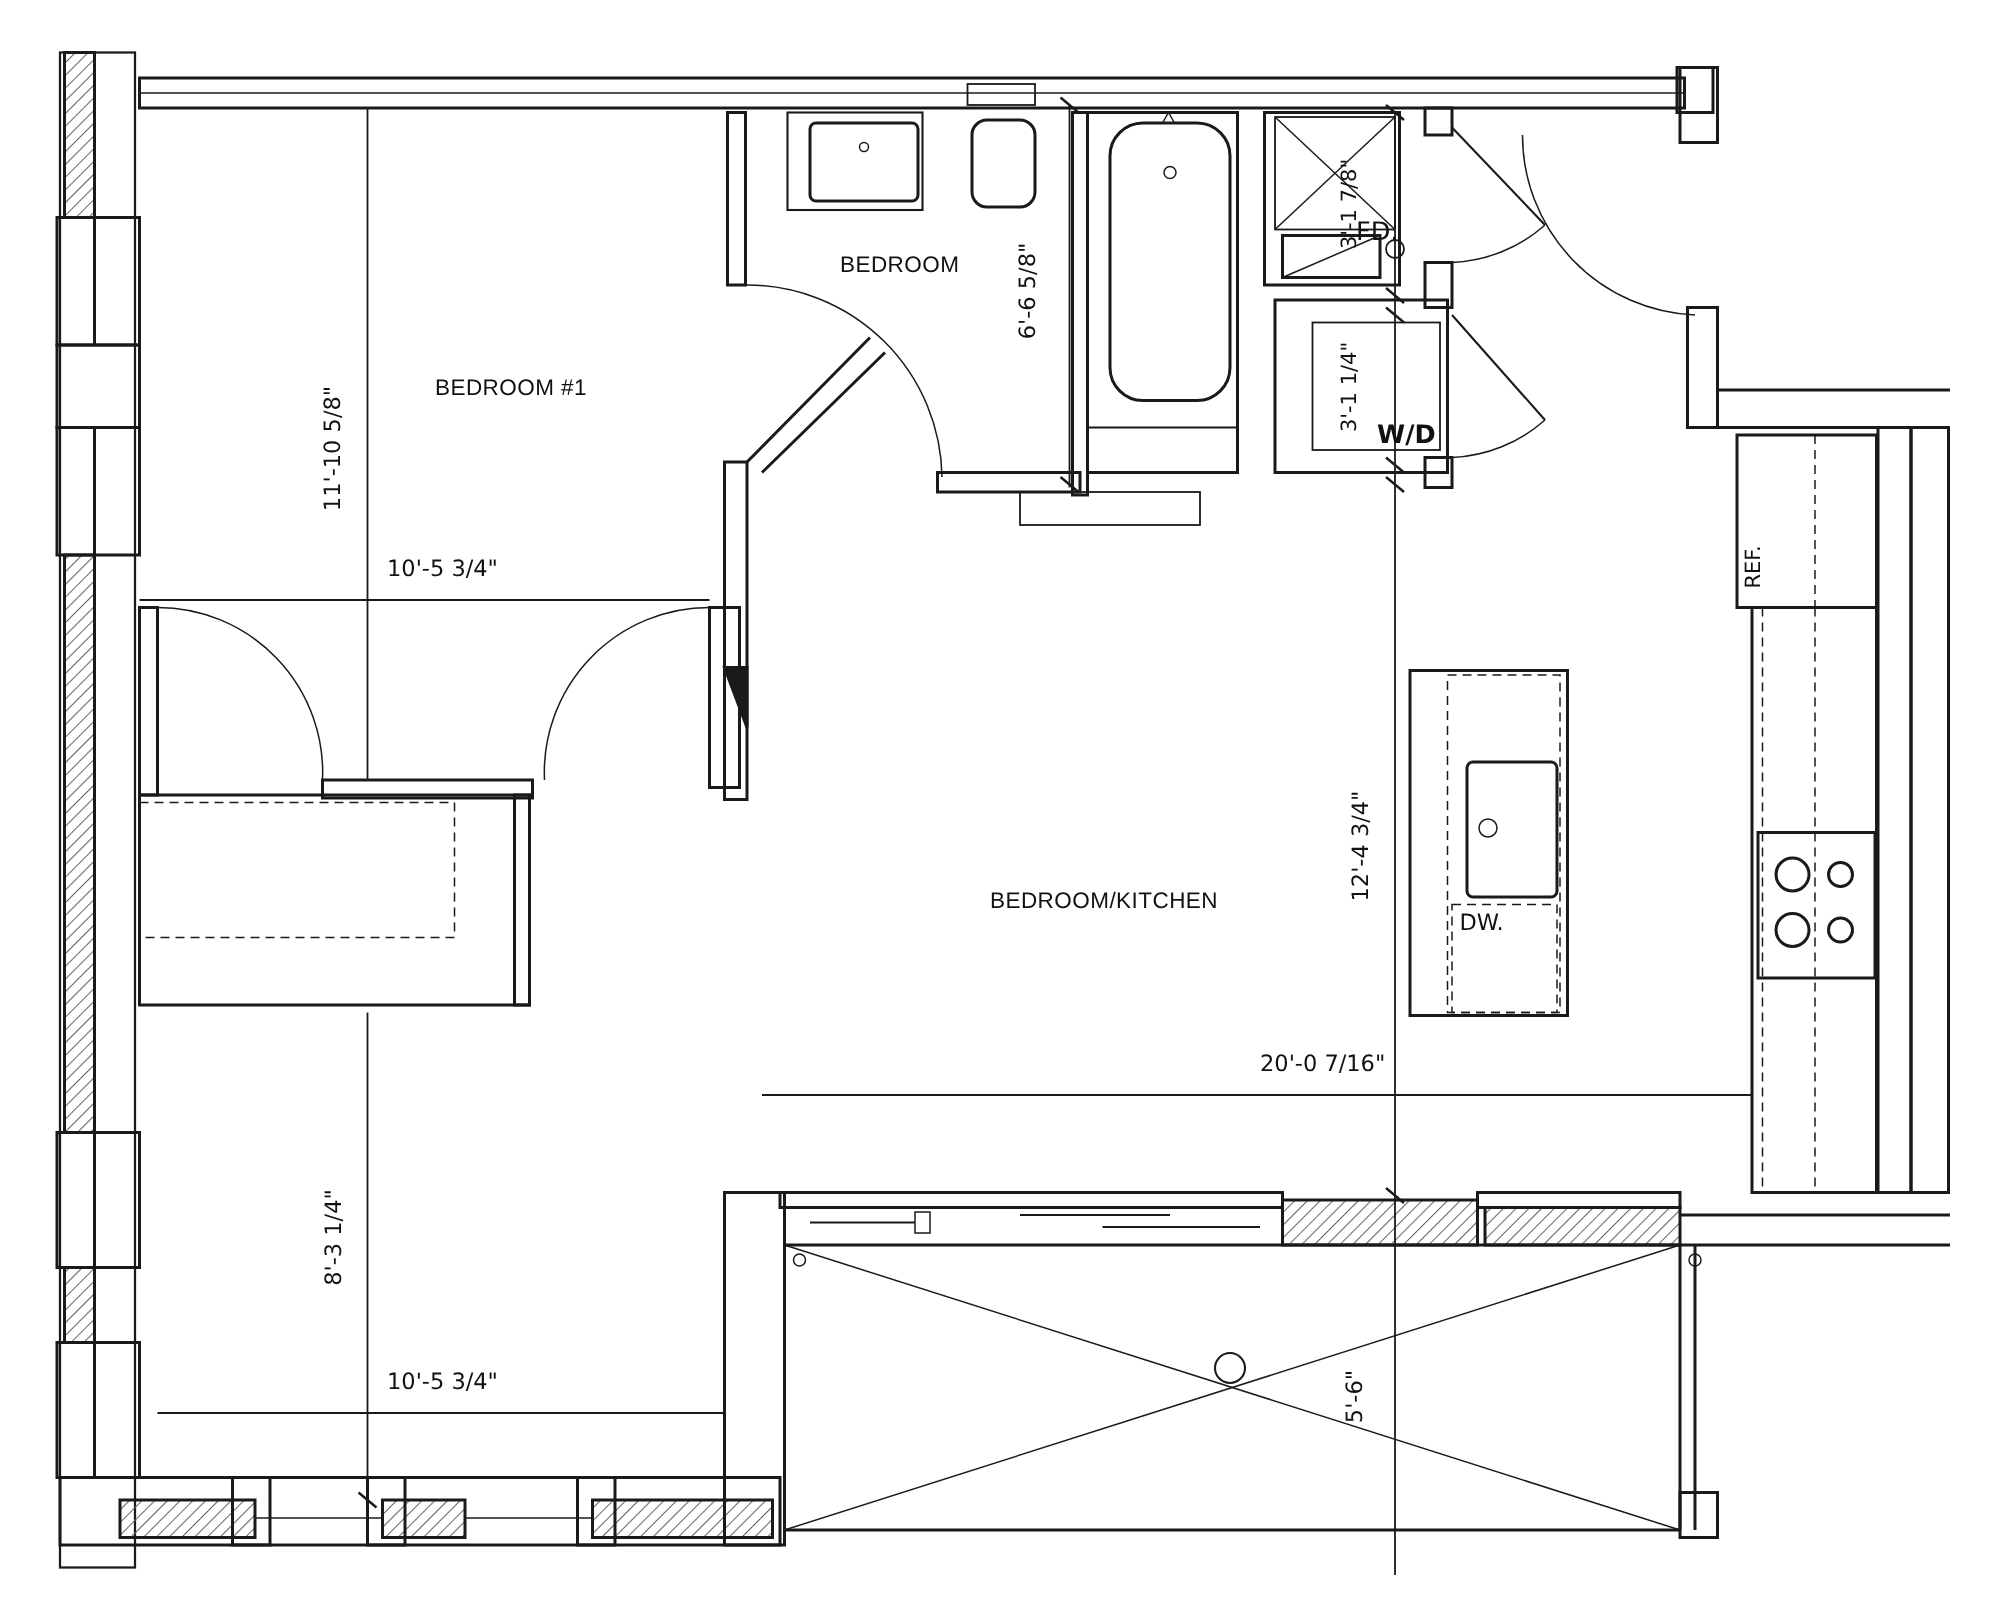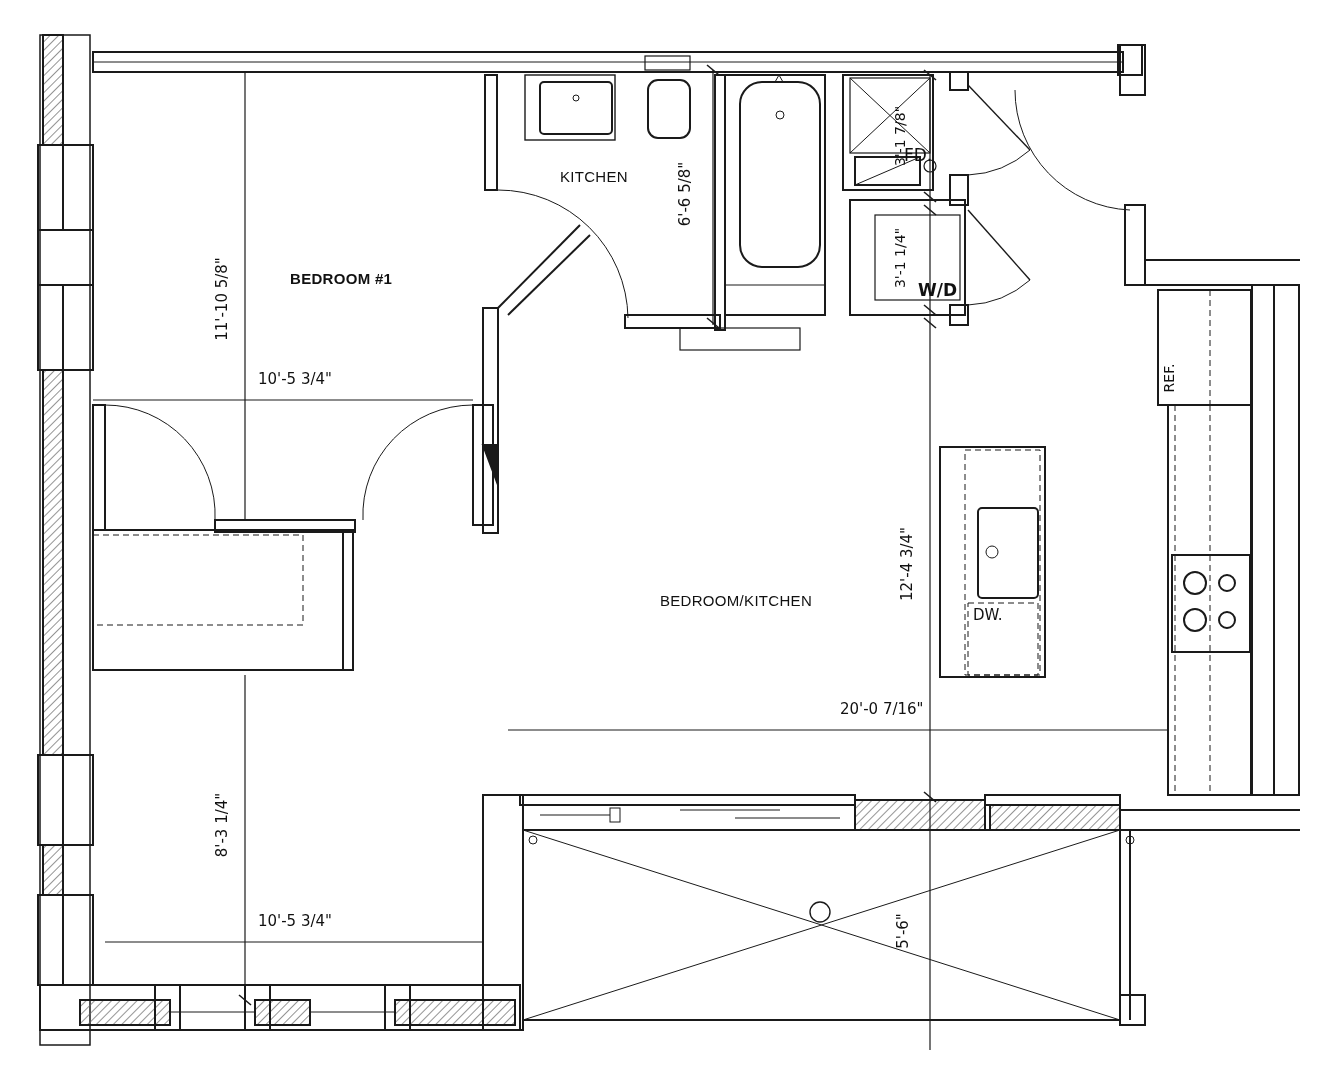--- a/index.html
+++ b/index.html
@@ -181,22 +181,22 @@
       <line x1="924" y1="70" x2="936" y2="80"></line>
       <line x1="924" y1="192" x2="936" y2="202"></line>
       <line x1="924" y1="205" x2="936" y2="215"></line>
       <line x1="924" y1="305" x2="936" y2="315"></line>
       <line x1="924" y1="318" x2="936" y2="328"></line>
       <line x1="924" y1="792" x2="936" y2="802"></line>
     </g>
   </g>
 </svg>
 
-<div class="lbl" style="left:290px;top:270px;font-weight:bold;">BEDROOM #1</div>
-<div class="lbl" style="left:560px;top:168px;">KITCHEN</div>
+<div class="lbl" style="left:290px;top:250px;">BEDROOM #1</div>
+<div class="lbl" style="left:560px;top:168px;">BEDROOM</div>
 <div class="lbl" style="left:660px;top:592px;">BEDROOM/KITCHEN</div>
 
 <div class="dim" style="left:904px;top:145px;font-size:17px;">FD.</div>
 <div class="dim" style="left:918px;top:280px;font-size:17px;font-weight:bold;">W/D</div>
 <div class="dim" style="left:973px;top:606px;font-size:15px;text-align:right;">DW.</div>
 <div class="dim rot" style="left:1155px;top:370px;font-size:14px;">REF.</div>
 
 <div class="dim rot" style="left:180px;top:290px;">11'-10 5/8"</div>
 <div class="dim" style="left:258px;top:370px;">10'-5 3/4"</div>
 <div class="dim rot" style="left:190px;top:816px;">8'-3 1/4"</div>

